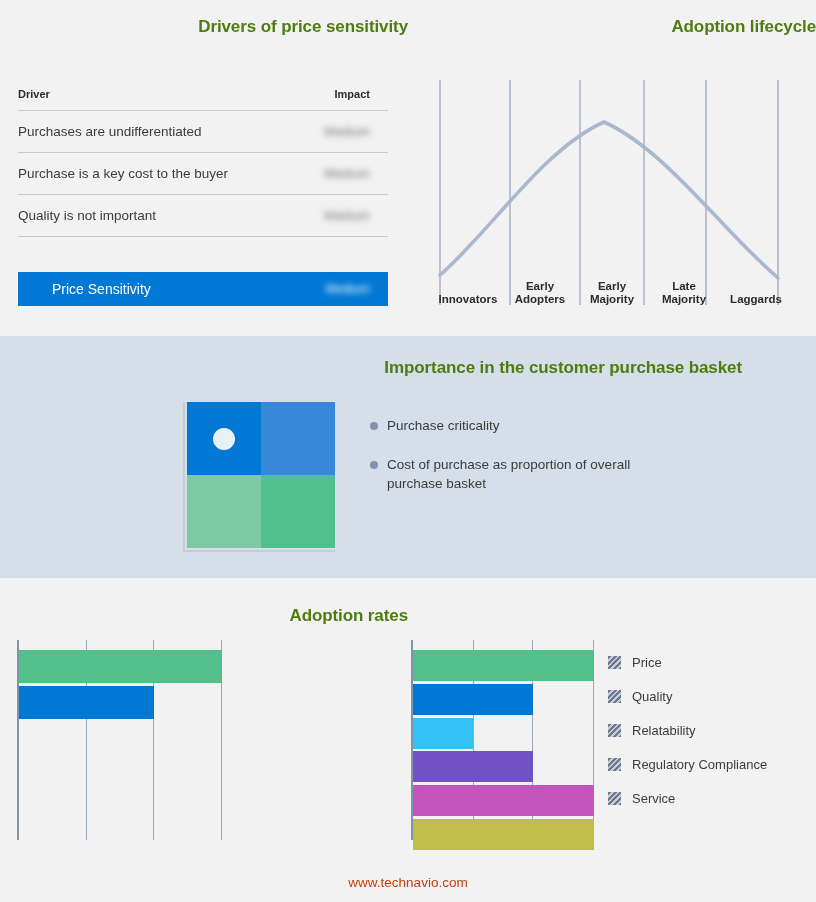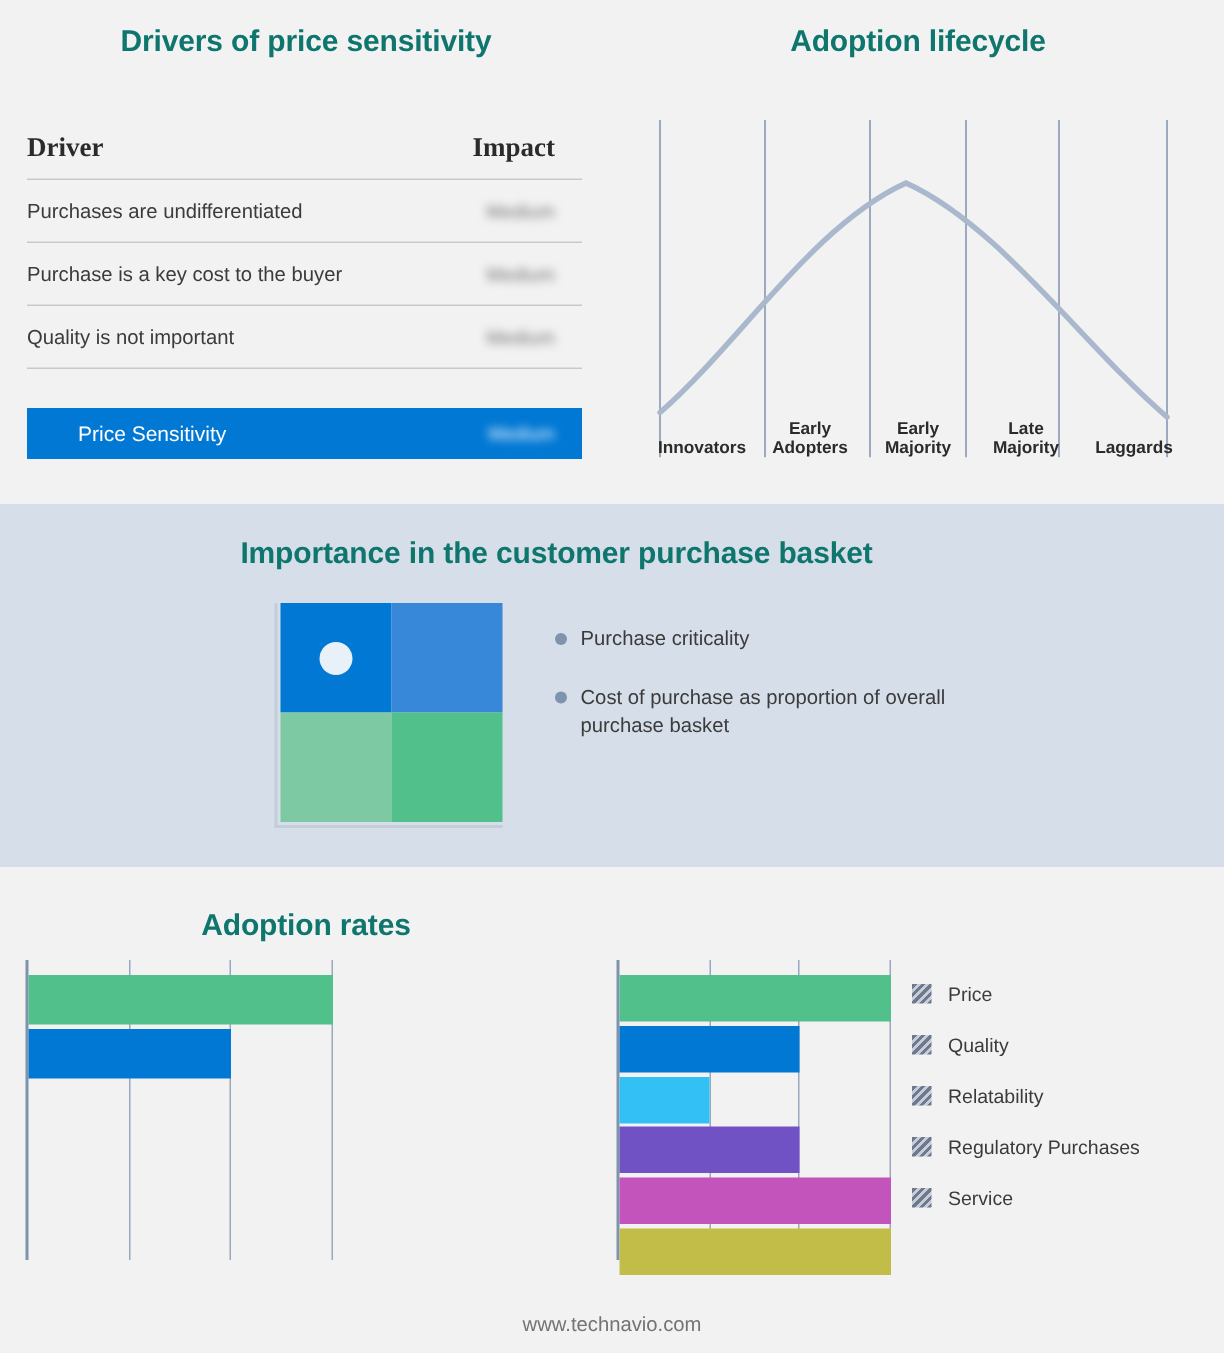--- a/index.html
+++ b/index.html
@@ -30,24 +30,24 @@
     background: #d5dee9;
   }
   .band-bottom {
     position: absolute;
     left: 0; top: 578px;
     width: 816px; height: 324px;
     background: #f2f2f3;
   }
 
   .panel-title {
-    font-size: 20px;
+    font-size: 17px;
     font-weight: bold;
-    color: #0f766e;
-    text-align: center;
+    color: #4d7c0f;
+    text-align: right;
     letter-spacing: -0.1px;
   }
 
   
   #panel-drivers {
     position: absolute;
     left: 0; top: 0;
     width: 408px; height: 336px;
   }
   #panel-drivers .panel-title {
@@ -57,26 +57,25 @@
   }
   .drv-table {
     position: absolute;
     left: 18px; top: 88px;
     width: 370px;
   }
   .drv-head {
     display: flex;
     justify-content: space-between;
     align-items: flex-start;
-    font-size: 18px;
+    font-size: 11px;
     font-weight: bold;
     color: #2b2b2b;
     padding-bottom: 10px;
     border-bottom: 1px solid #c9c9cc;
-    font-family: Liberation Serif, serif;
   }
   .drv-row {
     display: flex;
     justify-content: space-between;
     align-items: center;
     font-size: 13.5px;
     color: #3b3b3b;
     height: 41px;
     border-bottom: 1px solid #c9c9cc;
   }
@@ -279,21 +278,21 @@
     white-space: nowrap;
   }
 
   
   #footer {
     position: absolute;
     left: 0; top: 875px;
     width: 816px;
     text-align: center;
     font-size: 13.5px;
-    color: #737373;
+    color: #c2410c;
   }
 </style>
 </head>
 <body>
 
 <div class="band-top"></div>
 <div class="band-mid"></div>
 <div class="band-bottom"></div>
 
 <div id="panel-drivers">
@@ -452,21 +451,21 @@
     <div class="bcl-item" style="height:34px;">
       <span class="bcl-swatch"></span>
       <span class="bcl-label">Quality</span>
     </div>
     <div class="bcl-item" style="height:34px;">
       <span class="bcl-swatch"></span>
       <span class="bcl-label">Relatability</span>
     </div>
     <div class="bcl-item" style="height:34px;">
       <span class="bcl-swatch"></span>
-      <span class="bcl-label">Regulatory Purchases</span>
+      <span class="bcl-label">Regulatory Compliance</span>
     </div>
     <div class="bcl-item" style="height:34px;">
       <span class="bcl-swatch"></span>
       <span class="bcl-label">Service</span>
     </div>
   </div>
 </div>
 
 <div id="footer">www.technavio.com</div>
 

